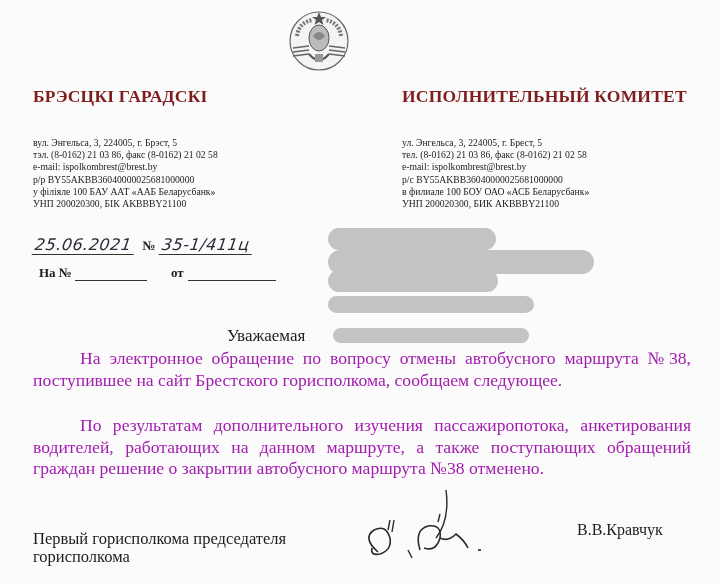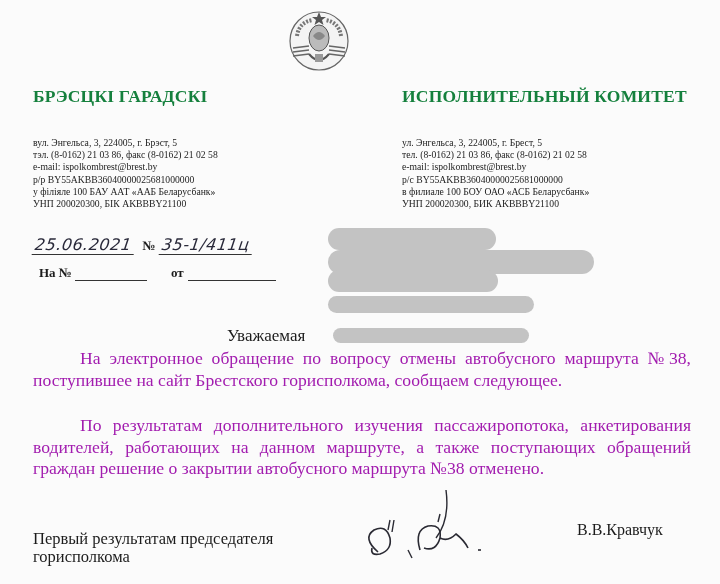--- a/index.html
+++ b/index.html
@@ -7,21 +7,21 @@
       width: 720px; height: 584px; overflow: hidden;
       background: #fbfbfb;
       font-family: "Liberation Serif", "DejaVu Serif", serif;
       color: #1c1c1c;
       position: relative;
     }
     .abs { position: absolute; }
     .emblem { left: 287px; top: 8px; width: 64px; height: 64px; }
     .hdr-title {
       font-weight: bold; font-size: 17.5px; line-height: 21px;
-      letter-spacing: 0.2px; color: #15803d;
+      letter-spacing: 0.2px; color: #7f1d1d;
     }
     .hdr-left { left: 33px; top: 86px; }
     .hdr-right { left: 402px; top: 86px; }
     .contact {
       font-size: 10.4px; line-height: 12.2px; color: #222;
       transform: scaleX(0.93); transform-origin: left top;
       white-space: nowrap;
     }
     .contact-left { left: 33px; top: 137px; }
     .contact-right { left: 402px; top: 137px; }
@@ -116,21 +116,21 @@
 <div class="abs redact" style="left:333px;top:328px;width:196px;height:15px;"></div>
 
 <div class="abs body-text p1">
   <p class="para">На электронное обращение по вопросу отмены автобусного маршрута №38, поступившее на сайт Брестского горисполкома, сообщаем следующее.</p>
 </div>
 <div class="abs body-text p2">
   <p class="para">По результатам дополнительного изучения пассажиропотока, анкетирования водителей, работающих на данном маршруте, а также поступающих обращений граждан решение о закрытии автобусного маршрута №38 отменено.</p>
 </div>
 
 <div class="abs sign-block">
-  <div>Первый результатам председателя</div>
+  <div>Первый горисполкома председателя</div>
   <div>горисполкома</div>
 </div>
 <div class="abs signature">
   <svg width="140" height="90" viewBox="0 0 140 90">
     <path d="M18,62 Q2,48 14,40 Q26,34 30,48 Q32,60 20,64 Q10,66 12,58" stroke="#2a2a33" fill="none" stroke-width="1.6"></path>
     <path d="M28,40 L30,30 M32,42 L34,30" stroke="#2a2a33" fill="none" stroke-width="1.4"></path>
     <path d="M52,68 L48,60" stroke="#2a2a33" fill="none" stroke-width="1.4"></path>
     <path d="M60,60 Q54,40 68,36 Q82,34 80,48 Q76,62 64,58 M80,48 Q88,52 96,44 Q104,50 108,58" stroke="#2a2a33" fill="none" stroke-width="1.6"></path>
     <path d="M86,0 Q90,30 76,48" stroke="#2a2a33" fill="none" stroke-width="1.4"></path>
     <path d="M78,32 L80,24" stroke="#2a2a33" fill="none" stroke-width="1.4"></path>

